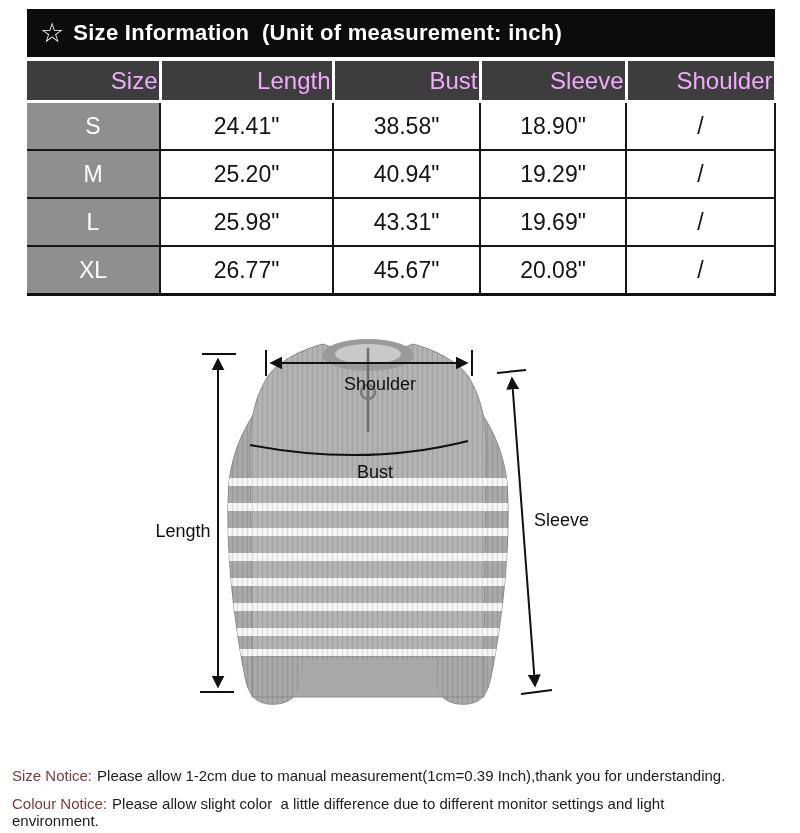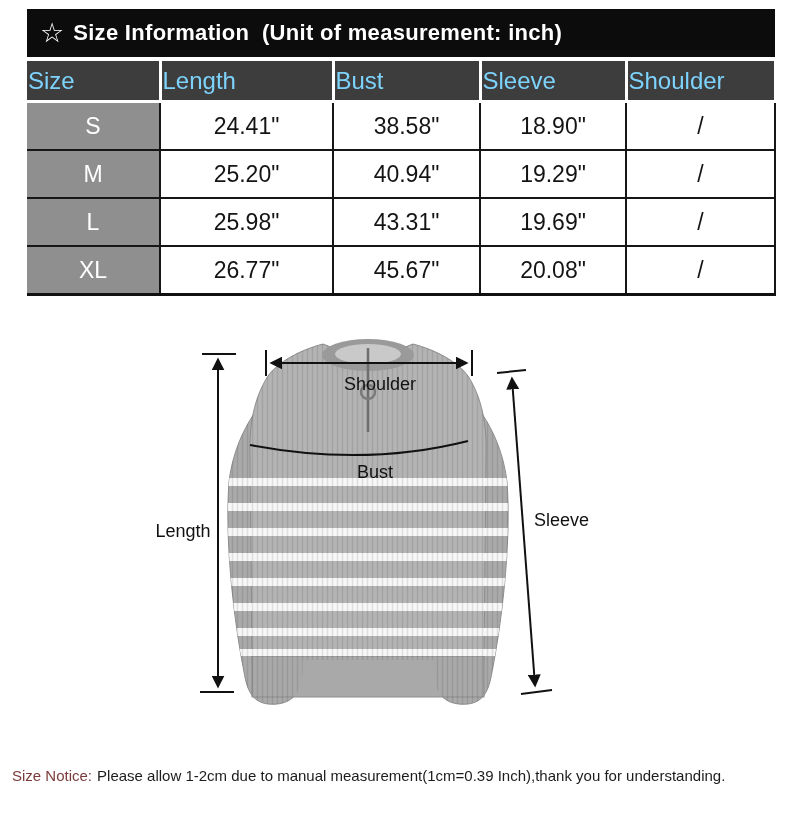--- a/index.html
+++ b/index.html
@@ -14,22 +14,22 @@
     box-sizing:border-box; padding-left:13px;
   }
   .title-bar .star { font-size:27px; line-height:1; margin-right:9px; }
   .title-bar .title-text { font-size:22px; letter-spacing:0.3px; white-space:pre;font-weight:bold; }
   
   .size-table {
     position:absolute; left:27px; top:61px; width:748px;
     border-collapse:collapse; table-layout:fixed;
   }
   .size-table th {
-    background:#3d3d3d; color:#7dd3fc; font-weight:400; font-size:24px;
-    height:37px; border:3px solid #ffffff; text-align:left;
+    background:#3d3d3d; color:#f0abfc; font-weight:400; font-size:24px;
+    height:37px; border:3px solid #ffffff; text-align:right;
   }
   .size-table td {
     background:#ffffff; color:#141414; font-size:23px; height:44px;
     border:2px solid #161616; text-align:center;
   }
   .size-table td.size-cell { background:#8f8f8f; color:#ffffff; border-left:none; }
   .size-table th:first-child { border-left:none; }
   .size-table th { border-top:none; }
   .size-table tr:last-child td { border-bottom:3px solid #111111; }
   
@@ -174,15 +174,18 @@
         <line class="anno" x1="512" y1="49" x2="535" y2="355" marker-start="url(#ah)" marker-end="url(#ah)"></line>
       </g>
       <text class="anno-label" x="534" y="196">Sleeve</text>
     </svg>
   </div>
 
   <div class="notices">
     <p>
       <span class="notice-label">Size Notice:</span><span class="notice-text">Please allow 1-2cm due to manual measurement(1cm=0.39 Inch),thank you for understanding.</span>
     </p>
+    <p>
+      <span class="notice-label">Colour Notice:</span><span class="notice-text">Please allow slight color  a little difference due to different monitor settings and light environment.</span>
+    </p>
   </div>
 
 </div>
 
 </body></html>

